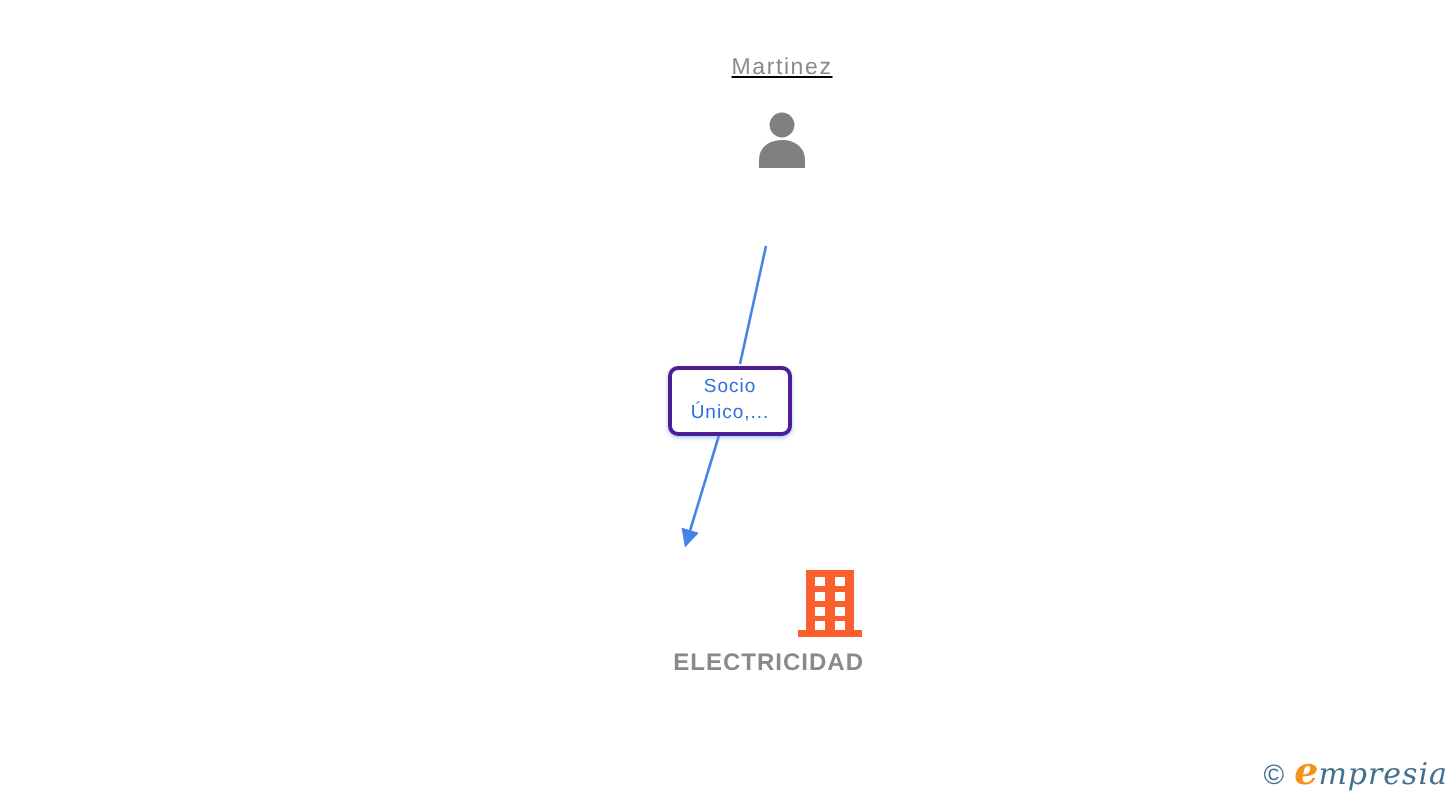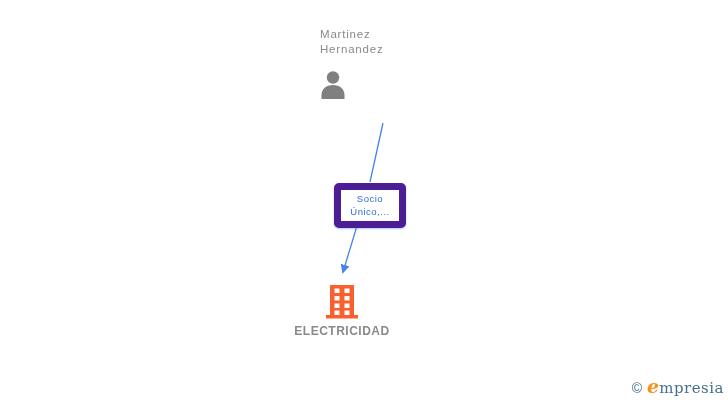--- a/index.html
+++ b/index.html
@@ -19,57 +19,59 @@
     position: absolute;
     left: 0; top: 0;
     pointer-events: none;
   }
   
   .person-node {
     position: absolute;
     left: 320px;
     top: 27px;
     width: 142px;
+    text-align: center;
     cursor: pointer;
+    text-decoration: underline;
   }
   .person-name {
     font-size: 11.5px;
     line-height: 15px;
     letter-spacing: 0.8px;
     color: #8a8a8a;
   }
   .person-icon-wrap {
     margin-top: 14px;
     height: 28px;
   }
   
   .rel-label {
     position: absolute;
     left: 334px;
     top: 183px;
     width: 58px;
     background: #ffffff;
-    border: 7px solid #4c1d95;
+    border: 2px solid #4c1d95;
     border-radius: 5px;
     box-shadow: 0 1px 2px rgba(107,155,224,0.55);
     padding: 2px 0 3px 0;
     text-align: center;
     font-size: 9.5px;
     line-height: 13px;
     letter-spacing: 0.5px;
     color: #2e6fd9;
     cursor: pointer;
   }
   
   .company-node {
     position: absolute;
-    left: 262px;
+    left: 272px;
     top: 285px;
     width: 160px;
-    text-align: center;
+    text-align: right;
     cursor: pointer;
   }
   .company-icon-wrap { height: 34px; }
   .company-name {
     margin-top: 5px;
     font-size: 12px;
     font-weight: bold;
     line-height: 15px;
     letter-spacing: 0.5px;
     color: #8a8a8a;
@@ -91,20 +93,21 @@
     font-family: "Liberation Sans", sans-serif;
   }
   .brand .e-init {
     color: #f5921e;
     font-style: italic;
     font-weight: bold;
     font-size: 19px;
   }
   .brand .rest {
     color: #44708e;
+    font-style: italic;
     font-size: 15px;
     letter-spacing: 0.5px;
   }
 </style>
 </head>
 <body>
 
 <div class="canvas">
 
   <svg class="edges" width="728" height="400" viewBox="0 0 728 400">
@@ -113,21 +116,20 @@
         <path d="M0,0 L10,5 L0,10 z" fill="#4583e8"></path>
       </marker>
     </defs>
     <line x1="383" y1="123" x2="370" y2="182" stroke-width="1.3" stroke="#4583e8"></line>
     <line x1="360" y1="216" x2="343" y2="272" stroke-width="1.3" marker-end="url(#arrow)" stroke="#4583e8"></line>
   </svg>
 
   <div class="person-node">
     <div class="person-name">
       <div>Martinez</div>
-      <div>Hernandez</div>
     </div>
     <div class="person-icon-wrap">
       <svg width="26" height="28" viewBox="0 0 26 28">
         <circle cx="13" cy="6.5" r="6.2" fill="#808080"></circle>
         <path d="M13,14 C6.2,14 1.5,18 1.5,24 L1.5,28 L24.5,28 L24.5,24 C24.5,18 19.8,14 13,14 Z" fill="#808080"></path>
       </svg>
     </div>
   </div>
 
   <div class="rel-label">

